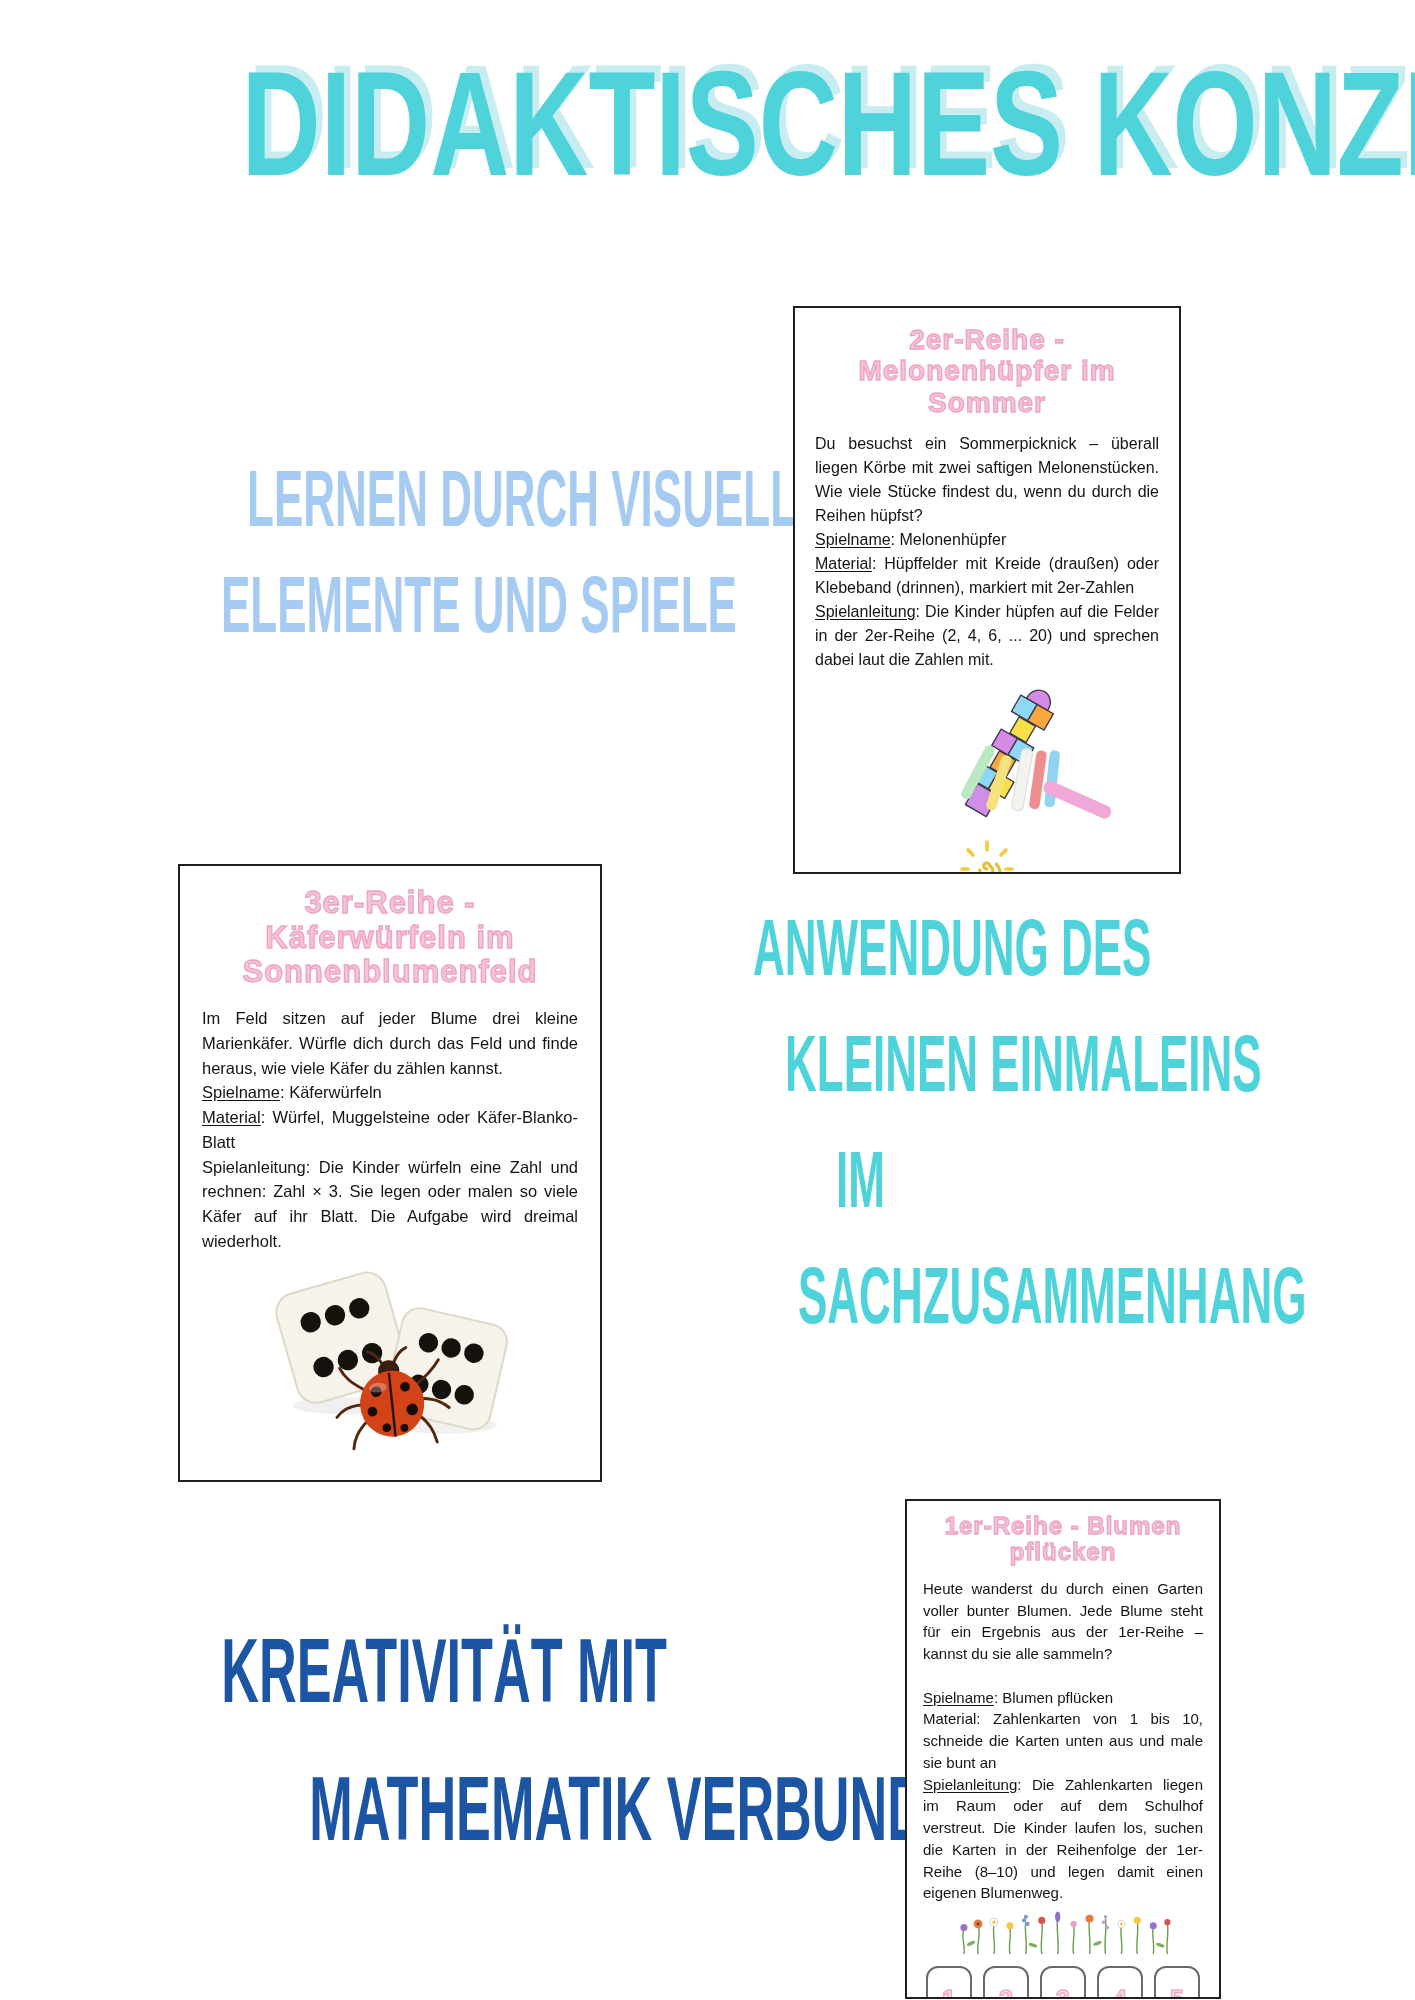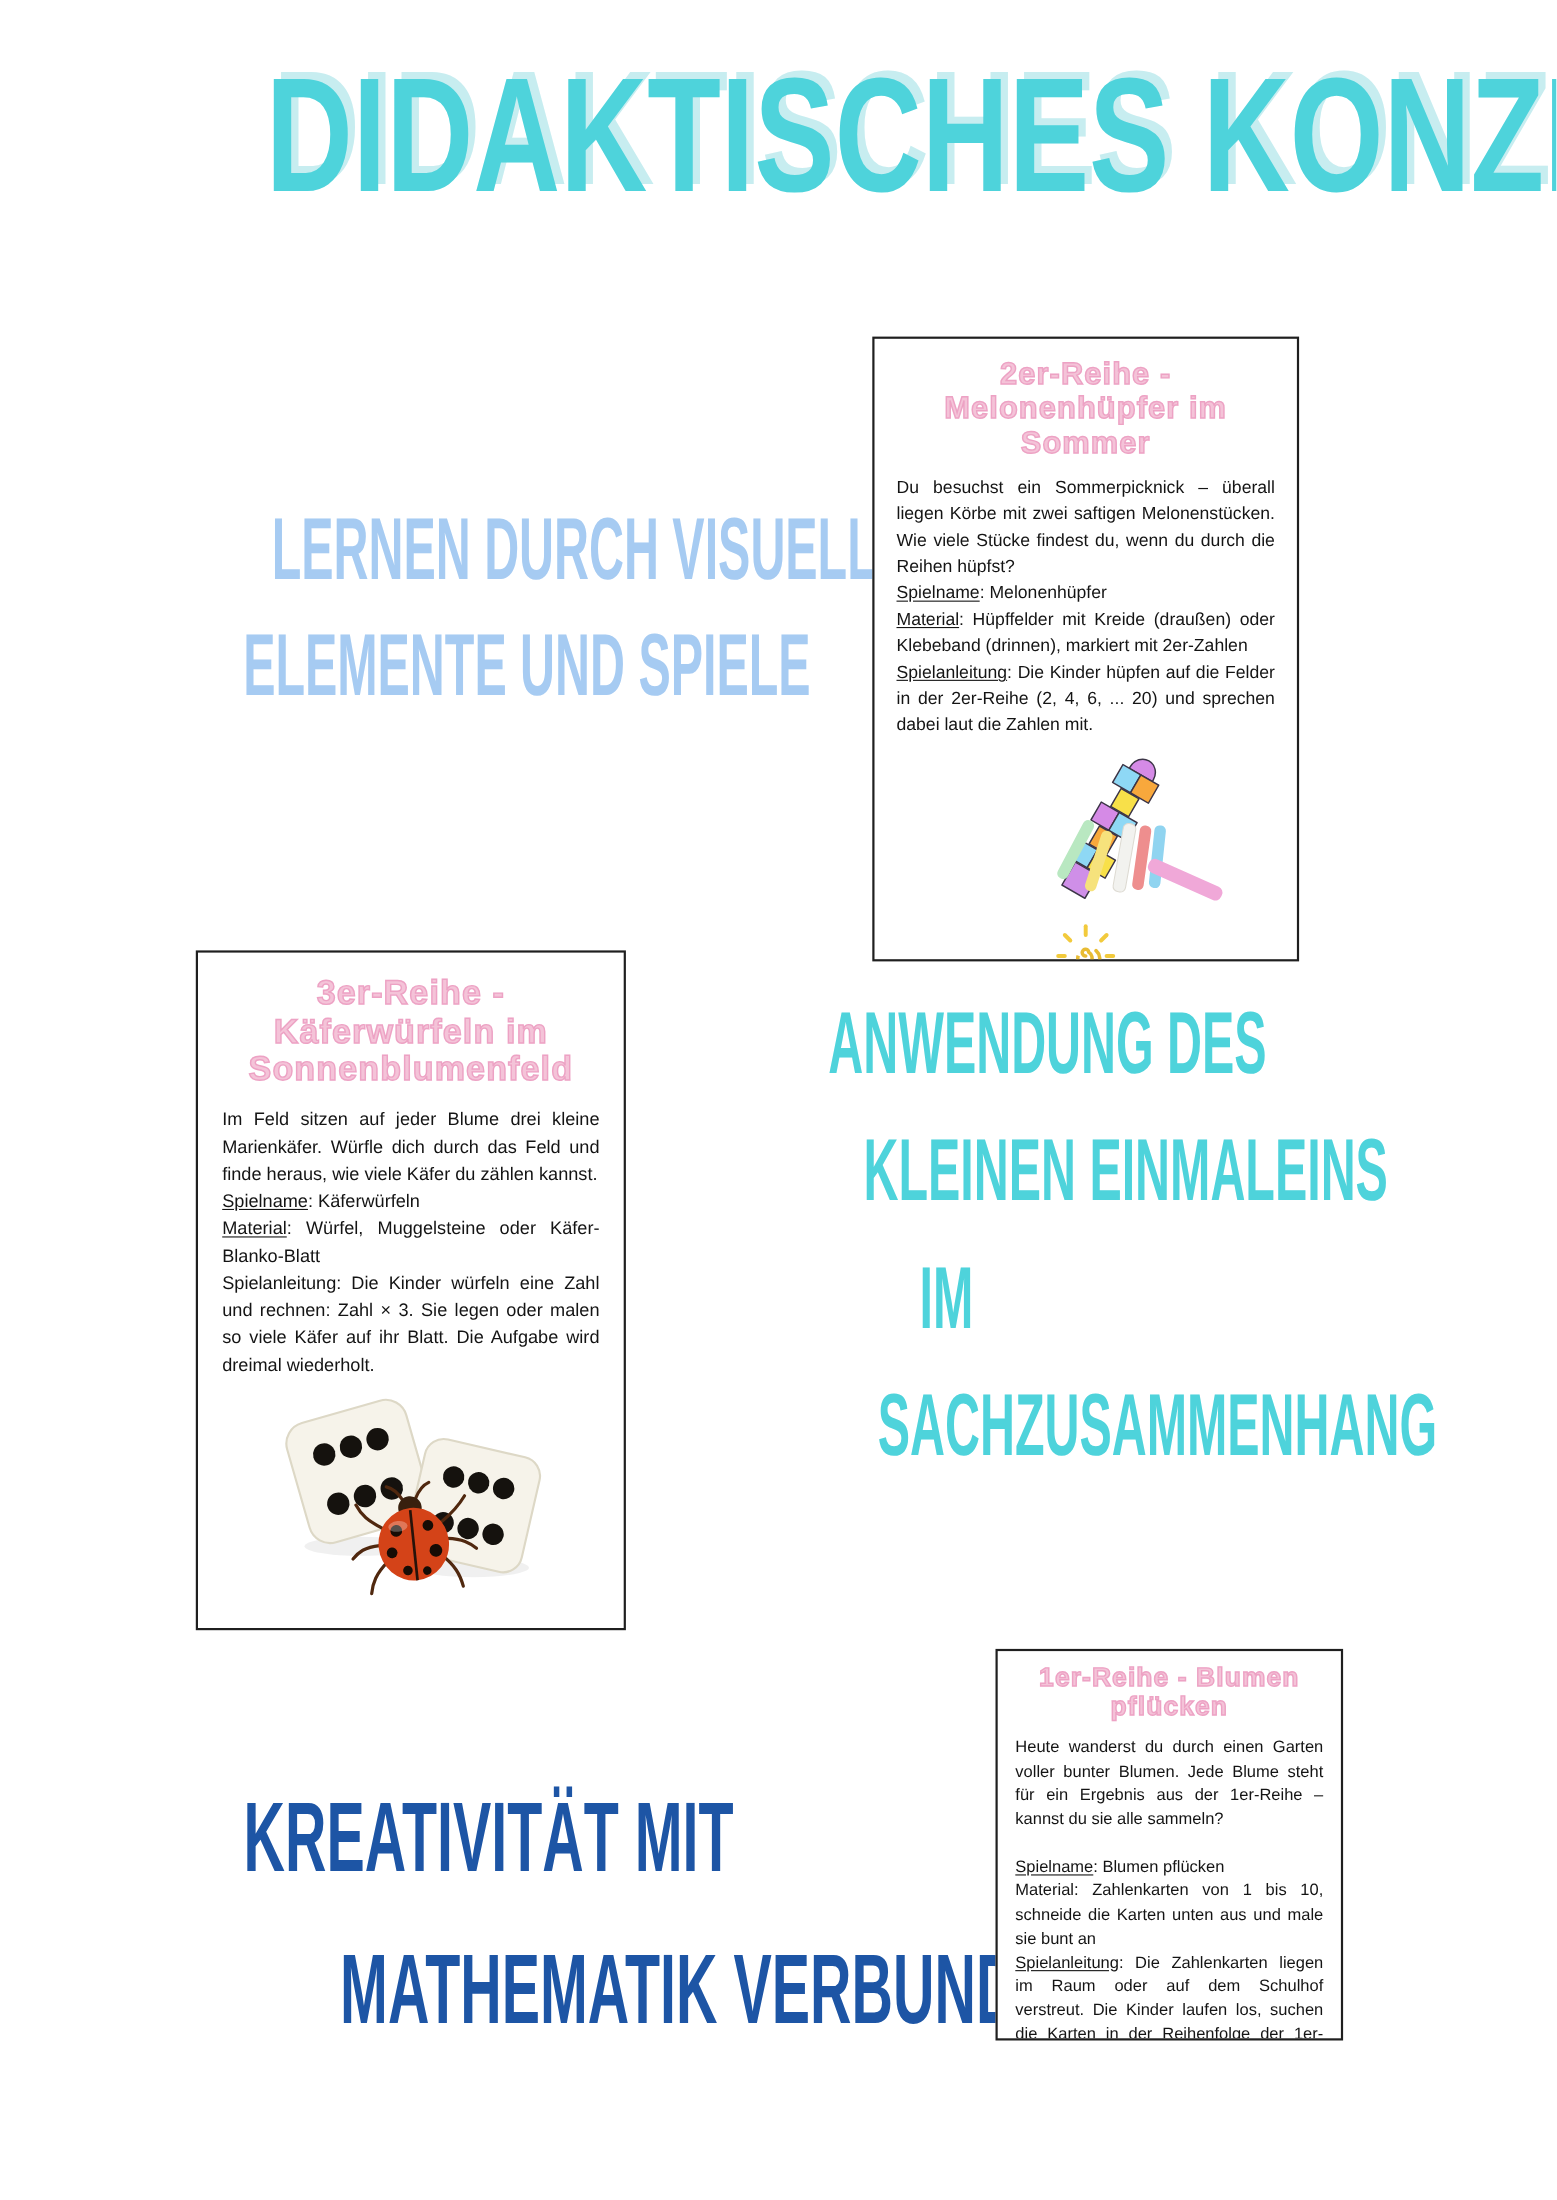--- a/index.html
+++ b/index.html
@@ -14,22 +14,22 @@
 
   .headline{position:absolute;font-weight:700;}
   .hl-line{text-align:center;}
   .headline-left{left:10px;top:446px;width:600px;color:#a6cbf2;font-size:80px;line-height:106px;--sx:.55;}
   .headline-right{left:590px;top:890px;width:540px;color:#4ed3db;font-size:80px;line-height:116px;--sx:.55;}
   .headline-bottom{left:60px;top:1602px;width:620px;color:#1d55a5;font-size:90px;line-height:138px;--sx:.58;}
 
   
   .card{position:absolute;background:#fff;border:2px solid #1f1f1f;box-sizing:border-box;overflow:hidden;margin-top:44px;}
   .card-2er{left:793px;top:262px;width:388px;height:568px;padding:12px 20px;}
-  .card-3er{left:178px;top:820px;width:391px;height:618px;padding:14px 22px;}
-  .card-1er{left:905px;top:1455px;width:316px;height:356px;padding:10px 16px;}
+  .card-3er{left:178px;top:820px;width:424px;height:618px;padding:14px 22px;}
+  .card-1er{left:905px;top:1455px;width:316px;height:500px;padding:10px 16px;}
 
   .card-title{font-weight:700;text-align:center;white-space:pre-line;
               color:#f4c3d8;-webkit-text-stroke:1.3px #eda2c4;letter-spacing:1px;}
   .card-2er .card-title{font-size:28px;line-height:1.12;margin:4px 0 14px;}
   .card-3er .card-title{font-size:31px;line-height:1.12;margin:6px 0 16px;}
   .card-1er .card-title{font-size:24px;line-height:1.1;margin:2px 0 12px;}
 
   .card-body{color:#141414;text-align:justify;white-space:pre-line;}
   .card-2er .card-body{font-size:16px;line-height:1.5;}
   .card-3er .card-body{font-size:16.5px;line-height:1.5;}

